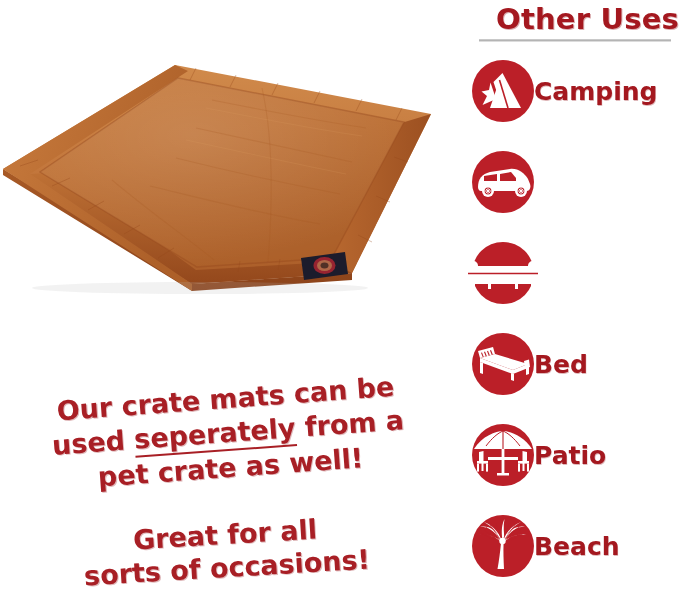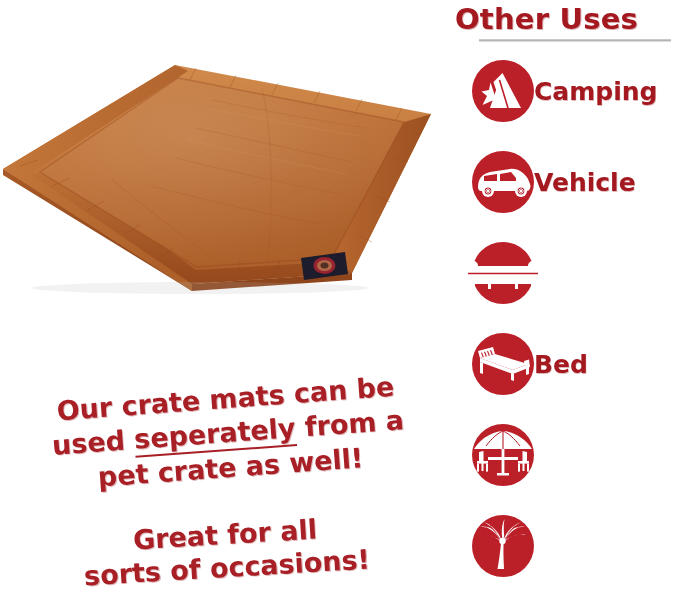--- a/index.html
+++ b/index.html
@@ -22,21 +22,21 @@
     left: 455px;
     top: 0;
     width: 224px;
     height: 593px;
   }
   #uses-title {
     position: absolute;
     left: 0;
     top: 2px;
     width: 224px;
-    text-align: left;
+    text-align: right;
     font-family: "DejaVu Sans", sans-serif;
     font-weight: bold;
     font-size: 29px;
     letter-spacing: 0.2px;
     color: #A4181F;
     text-shadow: 1px 1px 0 rgba(150,20,26,0.35);
     white-space: nowrap;
   }
   #uses-rule {
     position: absolute;
@@ -276,21 +276,20 @@
           <path d="M34 23 L45 21 L50 27 L50 30 L34 30 Z"></path>
           <circle cx="22" cy="40" r="3.4"></circle>
           <circle cx="55" cy="40" r="3.4"></circle>
         </g>
         <g stroke="#ffffff" stroke-width="0.9">
           <path d="M22 36.8 L22 43.2 M18.8 40 L25.2 40 M19.8 37.8 L24.2 42.2 M24.2 37.8 L19.8 42.2"></path>
           <path d="M55 36.8 L55 43.2 M51.8 40 L58.2 40 M52.8 37.8 L57.2 42.2 M57.2 37.8 L52.8 42.2"></path>
         </g>
       </svg>
     </span>
-    <span class="use-label">Vehicle</span>
   </div>
 
   <div class="use-row" style="top:242px">
     <span class="use-icon">
       <span class="disc"></span>
       <svg viewBox="0 0 74 62" aria-hidden="true">
         <g fill="#ffffff">
           <rect x="2" y="24" width="70" height="18"></rect>
           <path d="M2 24 C2 21 4 19 7 19 C10 19 12 21 12 24 Z"></path>
           <path d="M72 24 C72 21 70 19 67 19 C64 19 62 21 62 24 Z"></path>
@@ -356,20 +355,21 @@
           <path d="M61 28 L56.5 27 L56.5 47 L58.5 47 L58.5 38 L61 38 Z"></path>
           <rect x="52" y="37" width="11" height="2.6"></rect>
           <rect x="52" y="39.6" width="2" height="8"></rect>
           <rect x="61" y="39.6" width="2" height="8"></rect>
         </g>
         <path d="M37 7 L37 25" stroke="#BB1F28" stroke-width="1.1"></path>
         <path d="M20 22 C26 14 32 9 37 7" stroke="#BB1F28" stroke-width="1" fill="none"></path>
         <path d="M54 22 C48 14 42 9 37 7" stroke="#BB1F28" stroke-width="1" fill="none"></path>
       </svg>
     </span>
+    <span class="use-label">Patio</span>
   </div>
 
   <div class="use-row" style="top:515px">
     <span class="use-icon">
       <span class="disc"></span>
       <svg viewBox="0 0 74 62" aria-hidden="true">
         <g fill="#ffffff">
 
           <path d="M35 28 C34 38 33 46 31.5 54 L38 54 C37.6 45 37.2 36 37.6 28 Z"></path>
 
@@ -383,15 +383,16 @@
           <circle cx="36.5" cy="26" r="3.2"></circle>
         </g>
         <g stroke="#BB1F28" stroke-width="0.75" fill="none" opacity="0.95">
           <path d="M33 23 L20 12 M30 24 L18 15 M28 25 L15 18"></path>
           <path d="M40 23 L53 12 M43 24 L55 15 M45 25 L58 18"></path>
           <path d="M34 24 L24 10 M35 23 L30 8"></path>
           <path d="M39 24 L49 10 M38 23 L43 8"></path>
         </g>
       </svg>
     </span>
+    <span class="use-label">Beach</span>
   </div>
 
 </div>
 
 </body></html>

